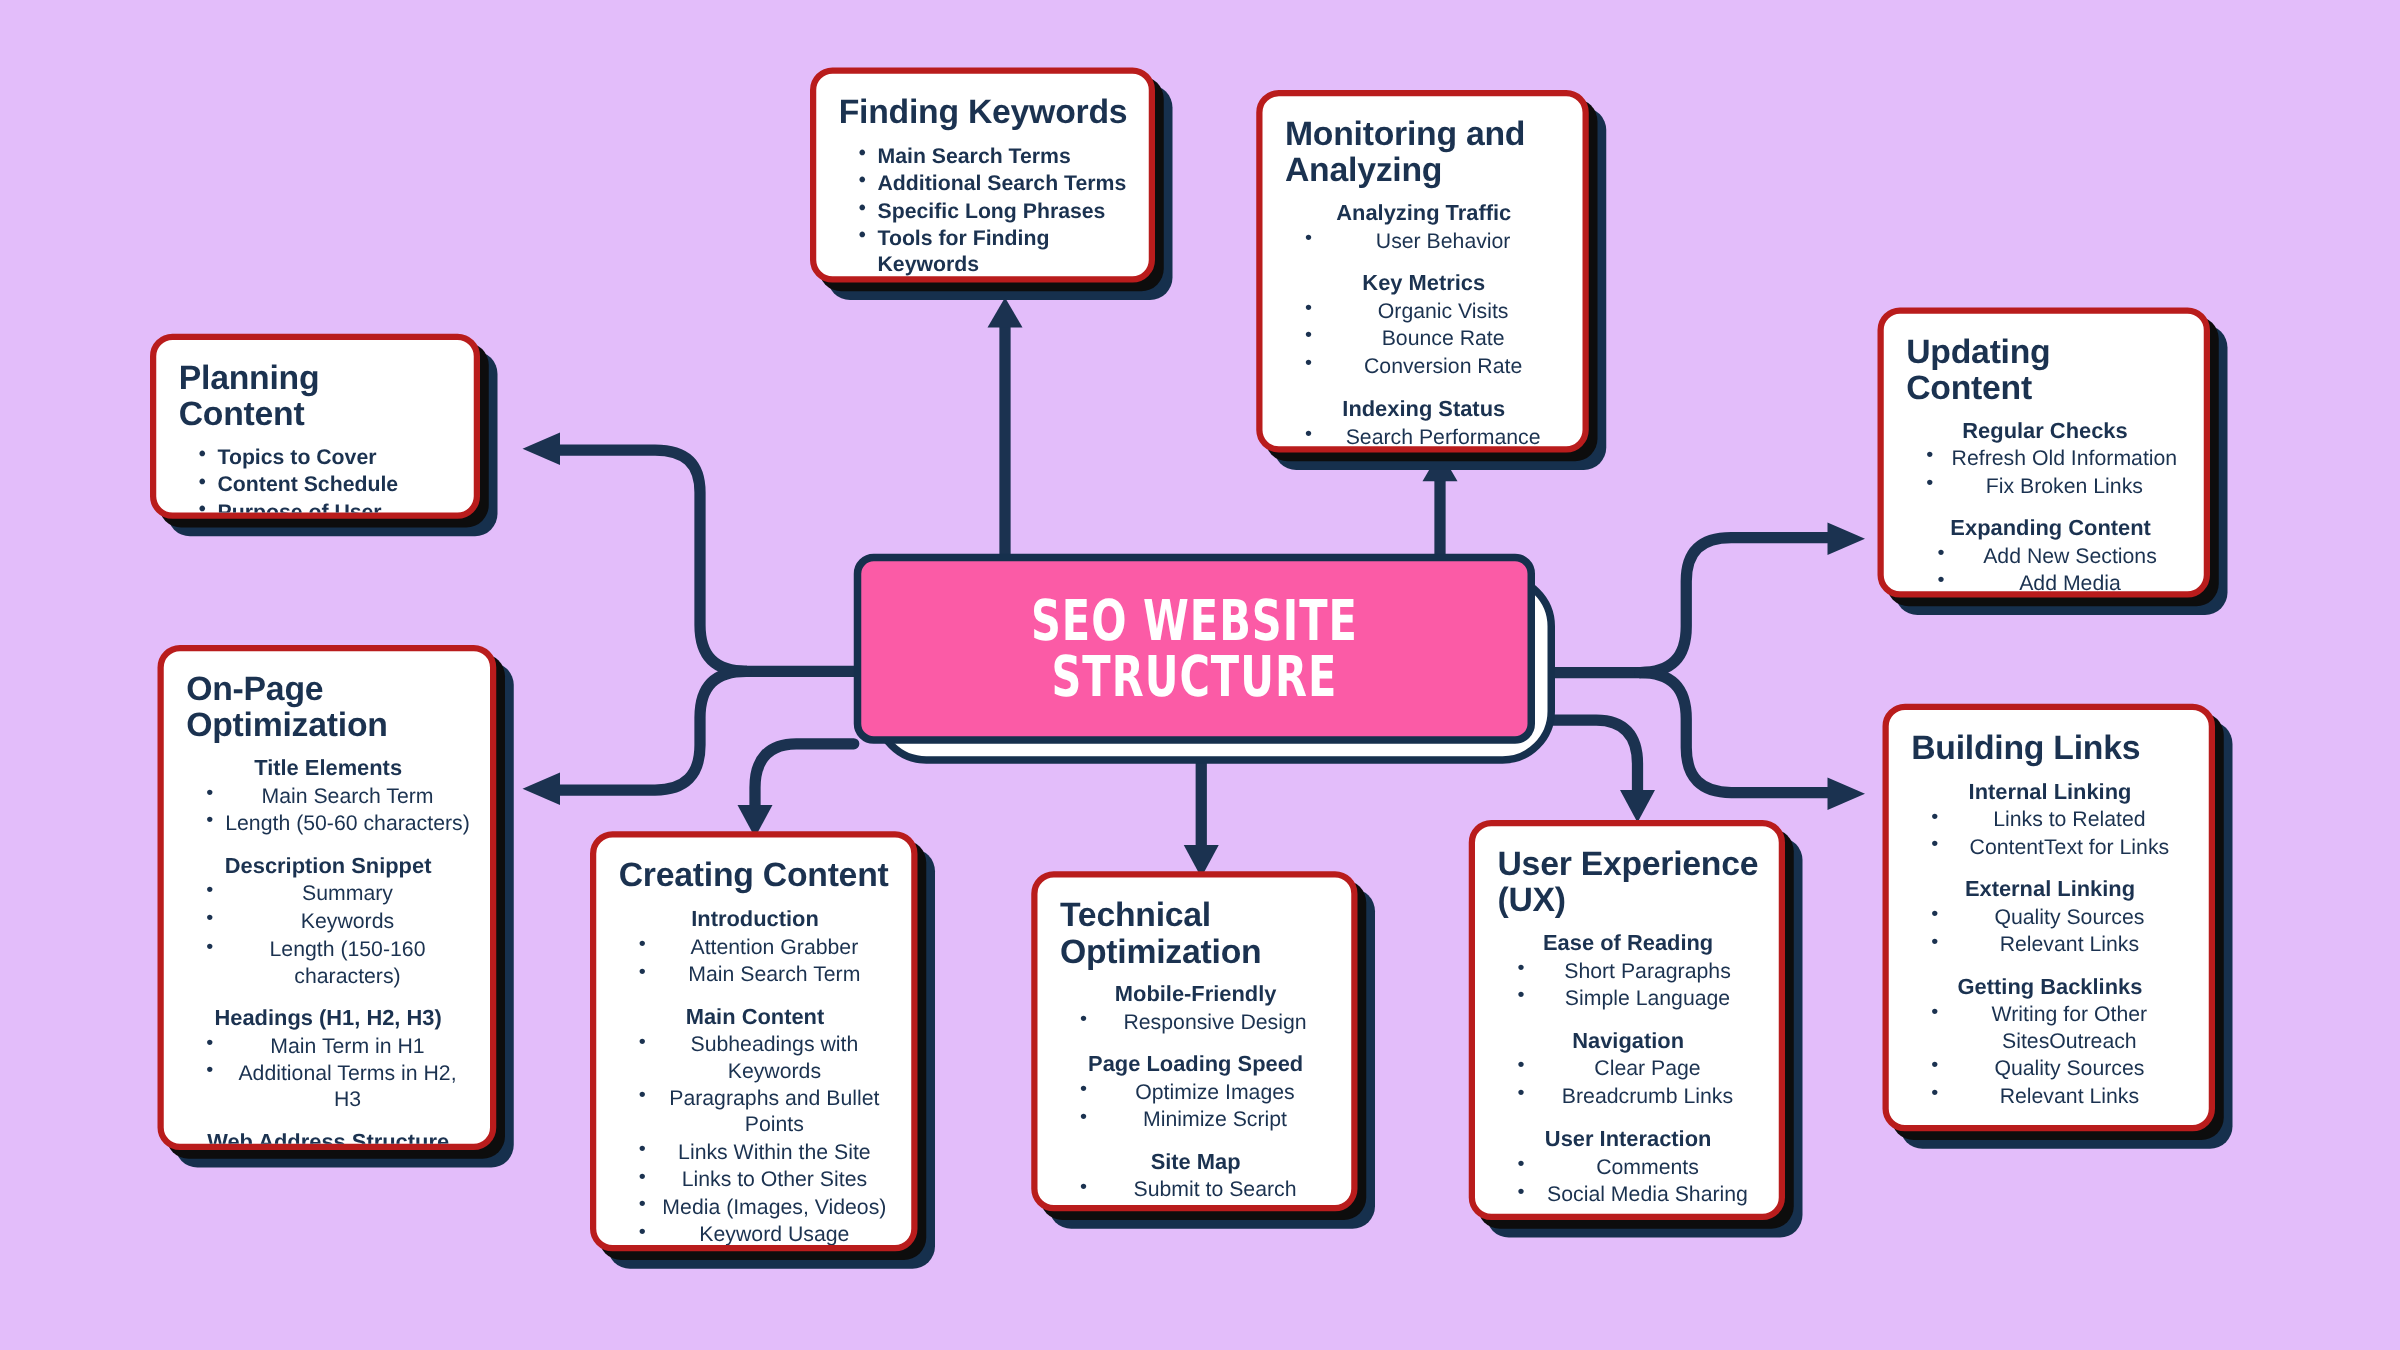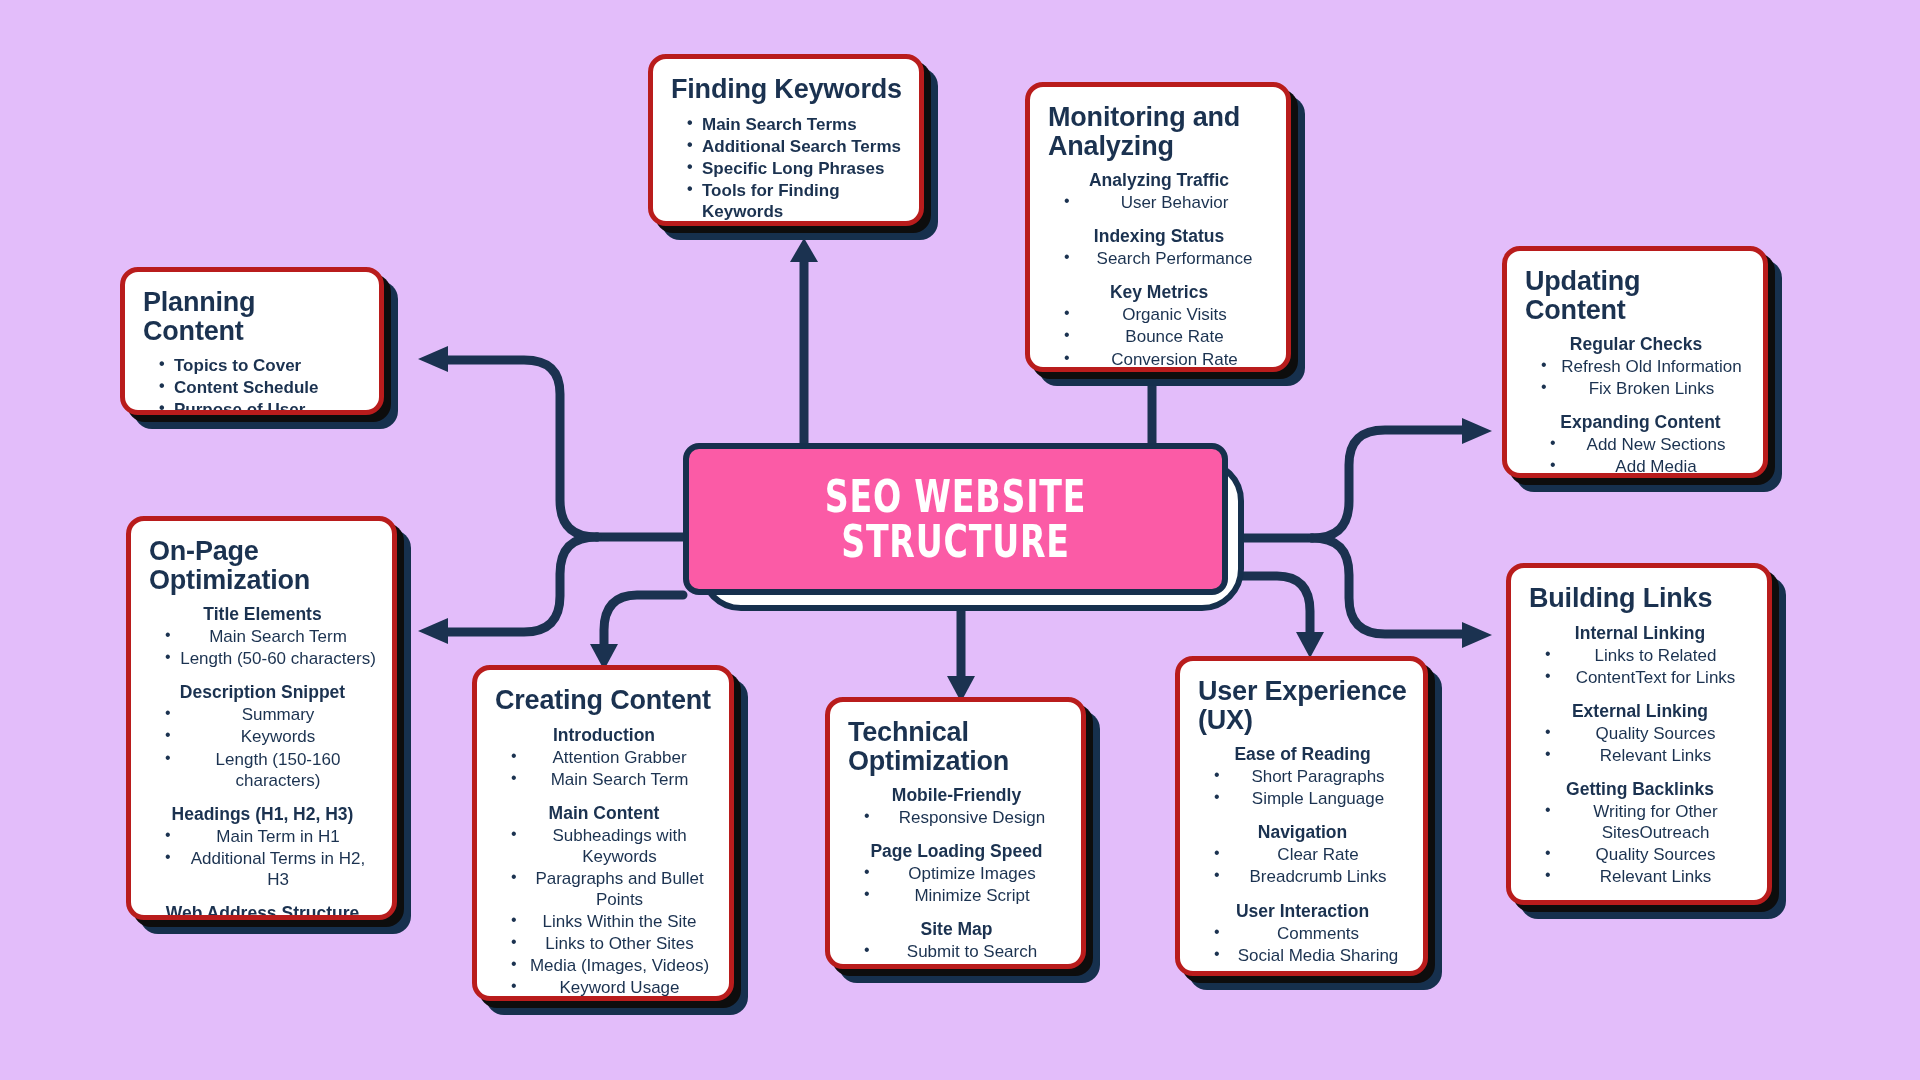--- a/index.html
+++ b/index.html
@@ -219,44 +219,44 @@
       <div class="card-title">Finding Keywords</div>
       <ul class="bullets bold">
           <li>Main Search Terms</li>
           <li>Additional Search Terms</li>
           <li>Specific Long Phrases</li>
           <li>Tools for Finding Keywords</li>
         </ul>
     </div>
   </div>
 
-  <div class="card" style="left:1005px; top:82px; width:266px; height:290px;margin-left:20px;">
+  <div class="card" style="left:1005px; top:72px; width:266px; height:290px;">
     <div class="shadow-navy"></div>
     <div class="shadow-black"></div>
     <div class="face">
       <div class="card-title">Monitoring and Analyzing</div>
       <div class="sections">
           <div class="section">
             <div class="section-head">Analyzing Traffic</div>
             <ul class="bullets">
               <li>User Behavior</li>
-            </ul>
-          </div>
-          <div class="section">
-            <div class="section-head">Indexing Status</div>
-            <ul class="bullets">
-              <li>Search Performance</li>
             </ul>
           </div>
           <div class="section">
             <div class="section-head">Key Metrics</div>
             <ul class="bullets">
               <li>Organic Visits</li>
               <li>Bounce Rate</li>
               <li>Conversion Rate</li>
+            </ul>
+          </div>
+          <div class="section">
+            <div class="section-head">Indexing Status</div>
+            <ul class="bullets">
+              <li>Search Performance</li>
             </ul>
           </div>
         </div>
     </div>
   </div>
 
   <div class="card" style="left:120px; top:267px; width:264px; height:148px;">
     <div class="shadow-navy"></div>
     <div class="shadow-black"></div>
     <div class="face">
@@ -426,21 +426,21 @@
           <div class="section">
             <div class="section-head">Ease of Reading</div>
             <ul class="bullets">
               <li>Short Paragraphs</li>
               <li>Simple Language</li>
             </ul>
           </div>
           <div class="section">
             <div class="section-head">Navigation</div>
             <ul class="bullets">
-              <li>Clear Rate</li>
+              <li>Clear Page</li>
               <li>Breadcrumb Links</li>
             </ul>
           </div>
           <div class="section">
             <div class="section-head">User Interaction</div>
             <ul class="bullets">
               <li>Comments</li>
               <li>Social Media Sharing</li>
             </ul>
           </div>

